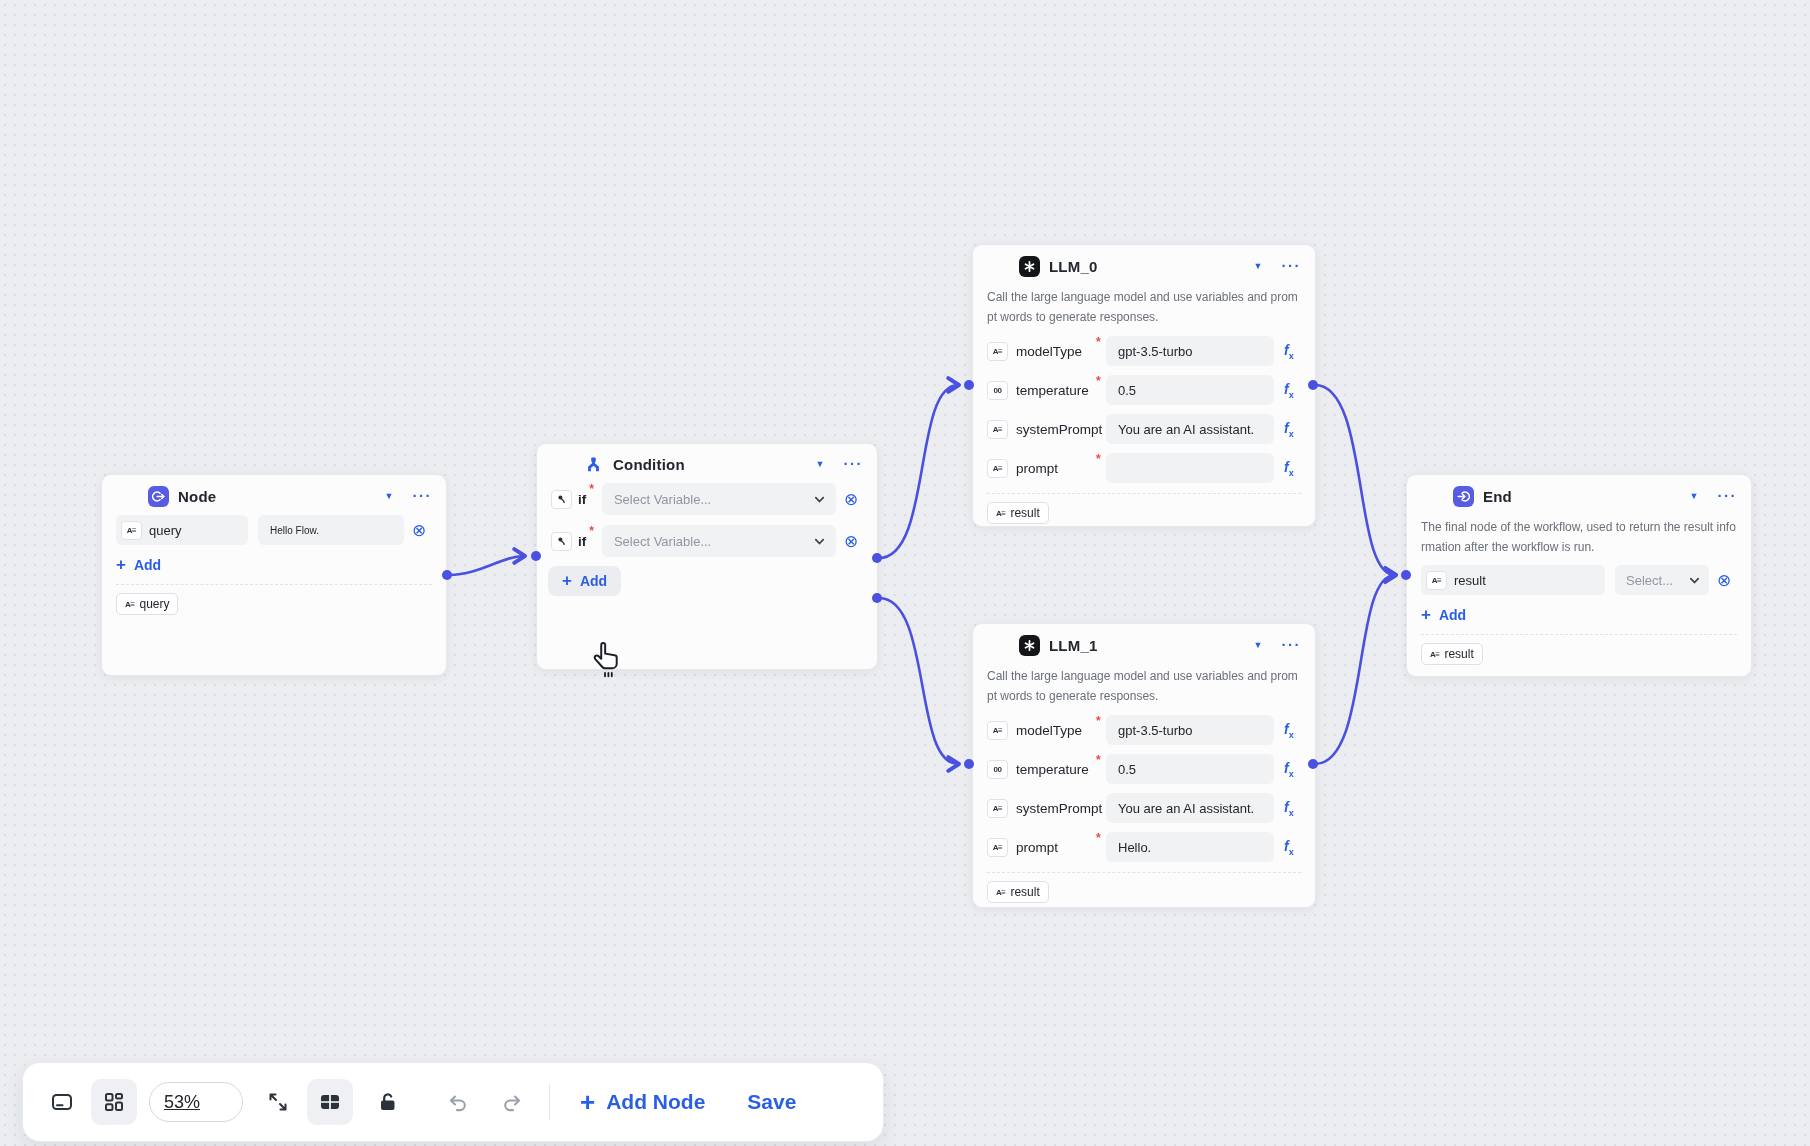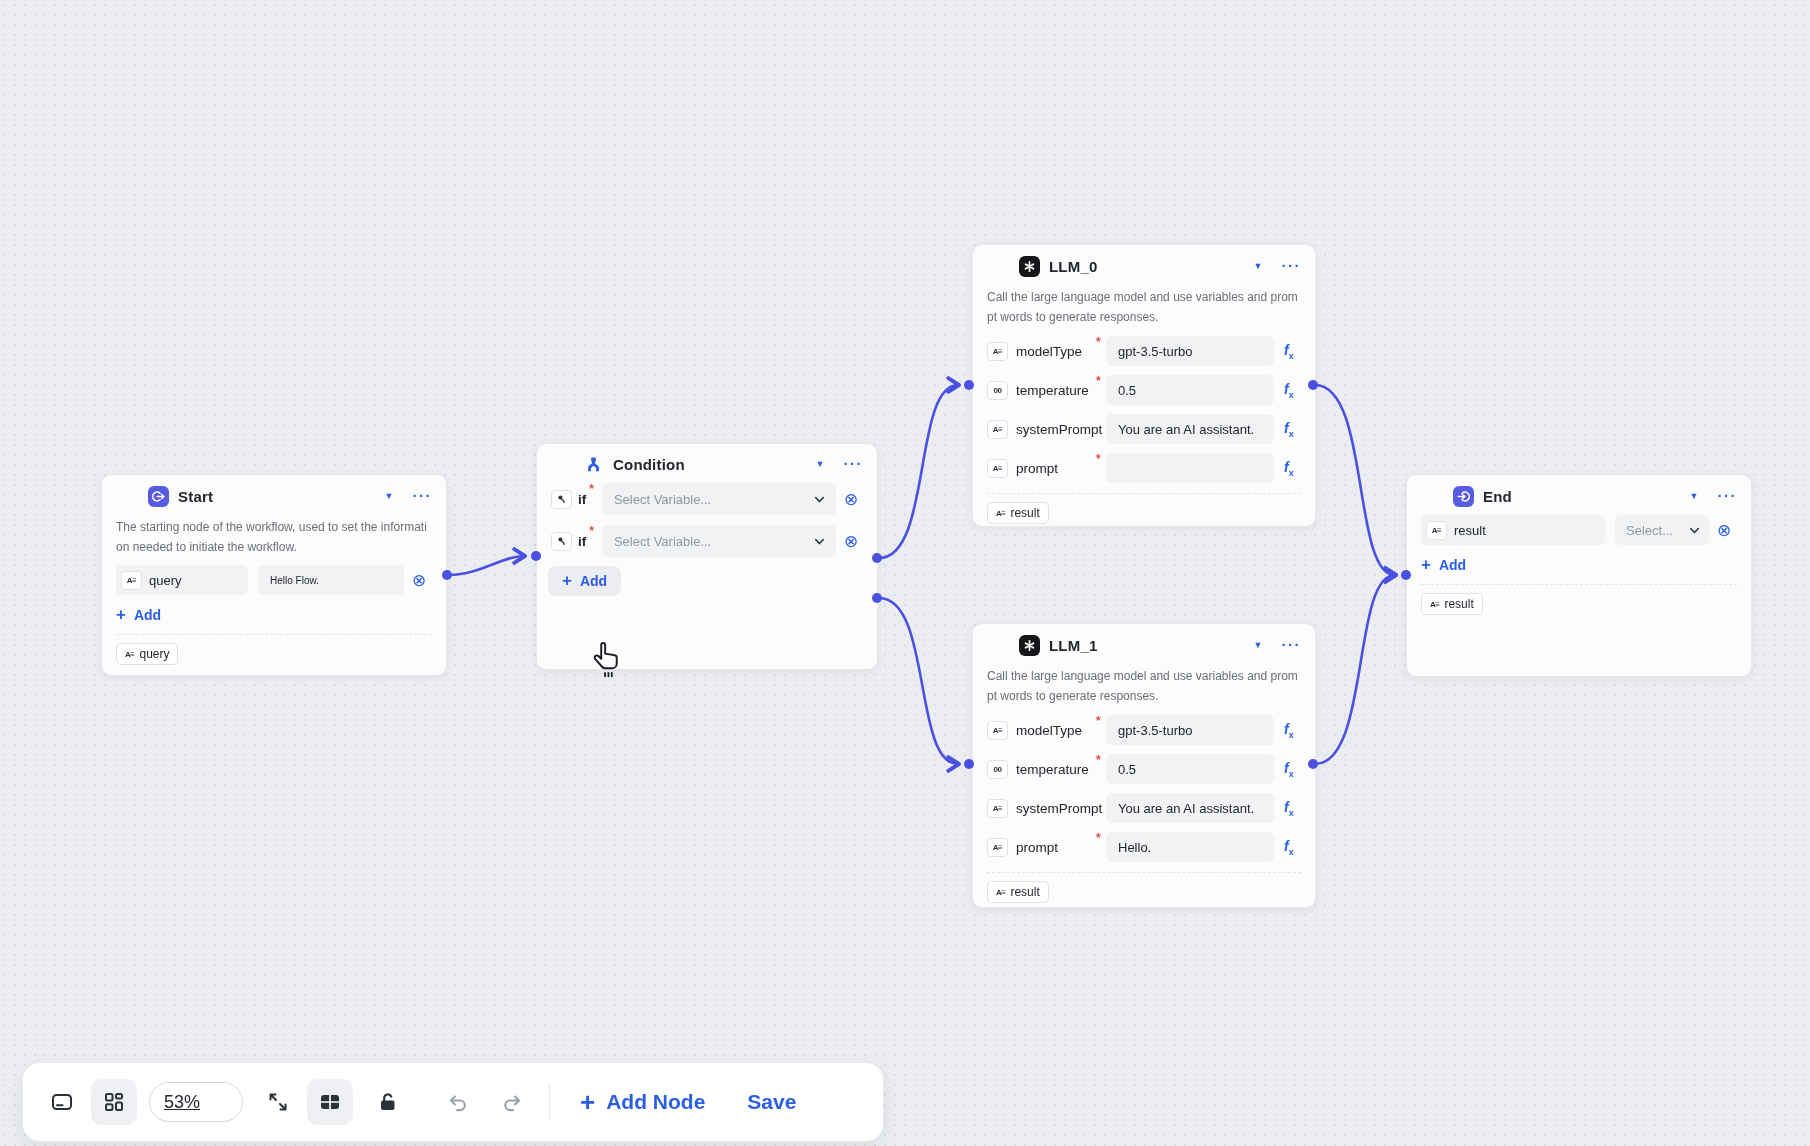--- a/index.html
+++ b/index.html
@@ -129,26 +129,25 @@
 
 <div class="node" style="left:101px;top:474px;width:346px;height:202px;">
   <div class="node-header">
     <span class="node-icon icon-indigo">
       <svg width="13" height="13" viewBox="0 0 14 14" fill="none" stroke="#fff" stroke-width="1.7" stroke-linecap="round" stroke-linejoin="round">
         <path d="M8.6 3.5 A4.7 4.7 0 1 0 8.6 10.5"></path>
         <path d="M5.6 7 H12.6"></path>
           <path d="M10.5 4.9 L12.7 7 L10.5 9.1"></path>
       </svg>
     </span>
-    <span class="node-title">Start</span>
+    <span class="node-title">Node</span>
     <span class="hdr-spacer"></span>
     <span class="caret">▼</span>
     <span class="more">···</span>
   </div>
-  <div class="node-desc">The starting node of the workflow, used to set the information needed to initiate the workflow.</div>
   <div class="row">
     <div class="key-box" style="width:132px;">
       <span class="type-chip">A≡</span>
       <span class="key-name">query</span>
     </div>
     <div class="val-box" style="width:146px;margin-left:10px;">Hello Flow.</div>
     <span class="remove">⊗</span>
   </div>
   <div class="add-btn">
     <span class="add-plus">+</span>
@@ -328,20 +327,21 @@
         <path d="M5.4 3.5 A4.7 4.7 0 1 1 5.4 10.5"></path>
         <path d="M1.4 7 H8.2"></path>
           <path d="M6.1 4.9 L8.3 7 L6.1 9.1"></path>
       </svg>
     </span>
     <span class="node-title">End</span>
     <span class="hdr-spacer"></span>
     <span class="caret">▼</span>
     <span class="more">···</span>
   </div>
+  <div class="node-desc">The final node of the workflow, used to return the result information after the workflow is run.</div>
   <div class="row">
     <div class="key-box end-key">
       <span class="type-chip">A≡</span>
       <span class="key-name">result</span>
     </div>
     <div class="end-select">
       <span class="select-ph">Select...</span>
       <svg width="13" height="13" viewBox="0 0 14 14" fill="none" stroke="#3a4049" stroke-width="1.8" stroke-linecap="round" stroke-linejoin="round">
           <path d="M3 5 L7 9.2 L11 5"></path>
         </svg>

